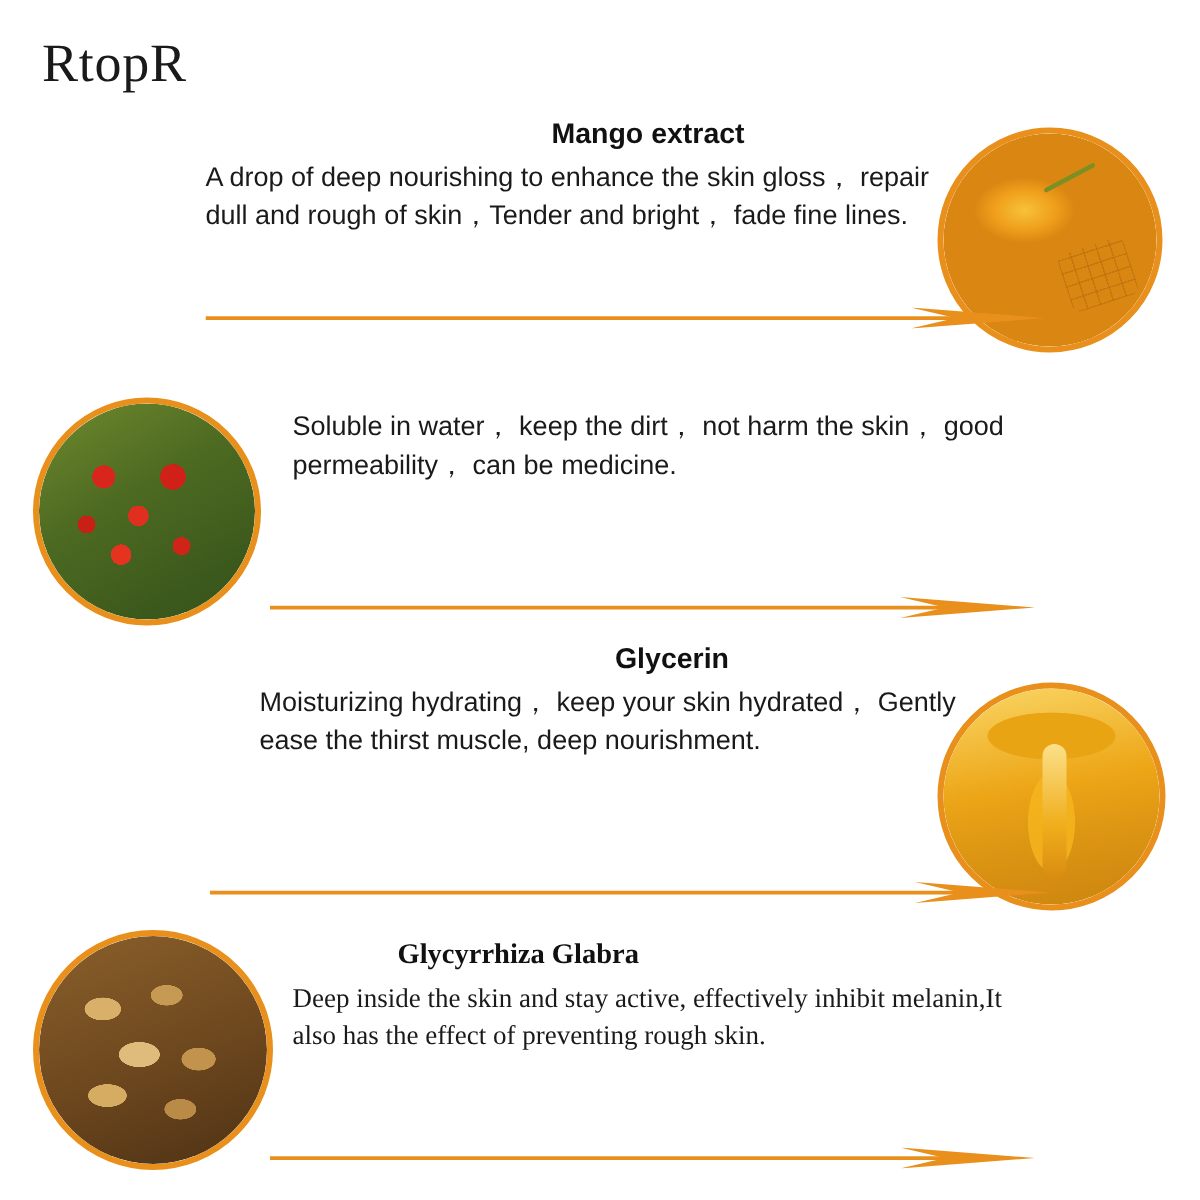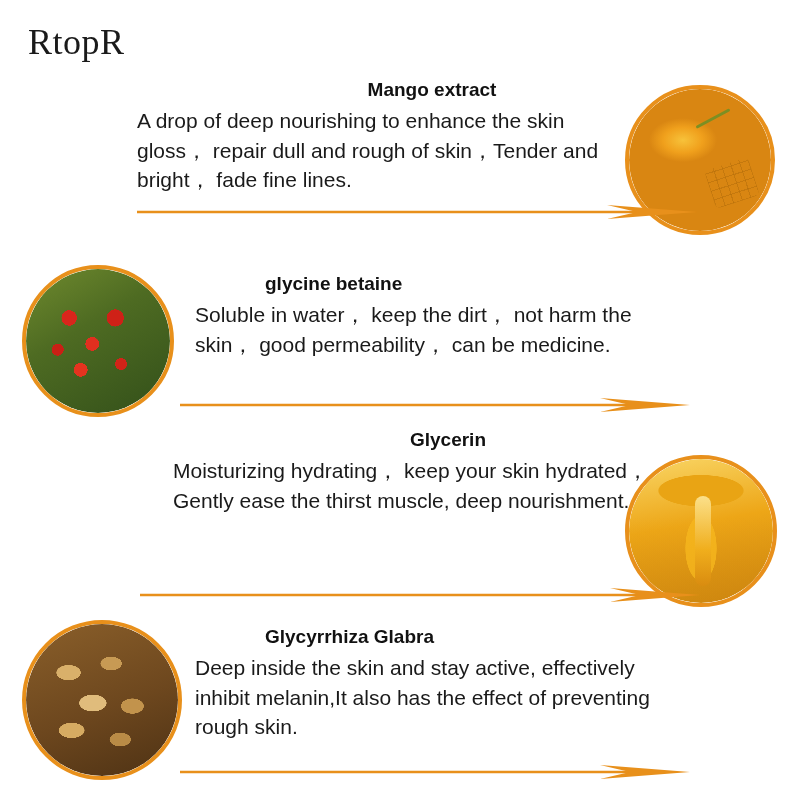--- a/index.html
+++ b/index.html
@@ -38,21 +38,21 @@
 
   .sec-title {
     font-size: 19px;
     font-weight: bold;
     color: #111111;
     margin: 0 0 4px 0;
     line-height: 1.25;
   }
 
   .sec-body {
-    font-size: 21px;
+    font-size: 18px;
     color: #1a1a1a;
     line-height: 1.42;
     margin: 0;
     font-weight: 400;
   }
 
   
   .rule {
     position: absolute;
     height: 14px;
@@ -166,21 +166,20 @@
     </svg>
   </div>
 </div>
 
 <div class="section">
   <div class="photo img-goji" style="left:22px; top:265px; width:152px; height:152px;">
     <div class="inner"></div>
   </div>
 
   <div class="text-block" style="left:195px; top:272px; width:500px;">
-    <p class="sec-title" style="text-align:left; padding-left:70px;">glycine betaine</p>
     <p class="sec-body">Soluble in water， keep the dirt， not harm the skin， good permeability， can be medicine.</p>
   </div>
 
   <div class="rule" style="left:180px; top:398px; width:510px;">
     <svg width="510" height="14" viewBox="0 0 510 14" xmlns="http://www.w3.org/2000/svg">
       <line x1="0" y1="7" x2="470" y2="7" stroke="#e8901b" stroke-width="2.5"></line>
       <polygon points="420,0 510,7 420,14 450,7" fill="#e8901b"></polygon>
     </svg>
   </div>
 </div>
@@ -203,21 +202,21 @@
       <polygon points="470,0 560,7 470,14 500,7" fill="#e8901b"></polygon>
     </svg>
   </div>
 </div>
 
 <div class="section">
   <div class="photo img-licorice" style="left:22px; top:620px; width:160px; height:160px;">
     <div class="inner"></div>
   </div>
 
-  <div class="text-block" style="left:195px; top:625px; width:500px;">
+  <div class="text-block" style="left:195px; top:625px; width:500px;font-family:Liberation Serif, serif;">
     <p class="sec-title" style="text-align:left; padding-left:70px;">Glycyrrhiza Glabra</p>
     <p class="sec-body">Deep inside the skin and stay active, effectively inhibit melanin,It also has the effect of preventing rough skin.</p>
   </div>
 
   <div class="rule" style="left:180px; top:765px; width:510px;">
     <svg width="510" height="14" viewBox="0 0 510 14" xmlns="http://www.w3.org/2000/svg">
       <line x1="0" y1="7" x2="470" y2="7" stroke="#e8901b" stroke-width="2.5"></line>
       <polygon points="420,0 510,7 420,14 450,7" fill="#e8901b"></polygon>
     </svg>
   </div>

